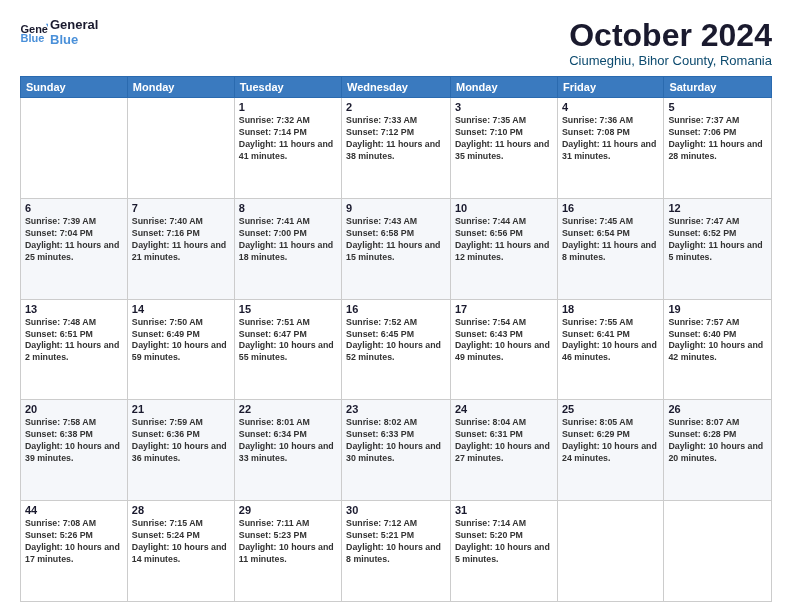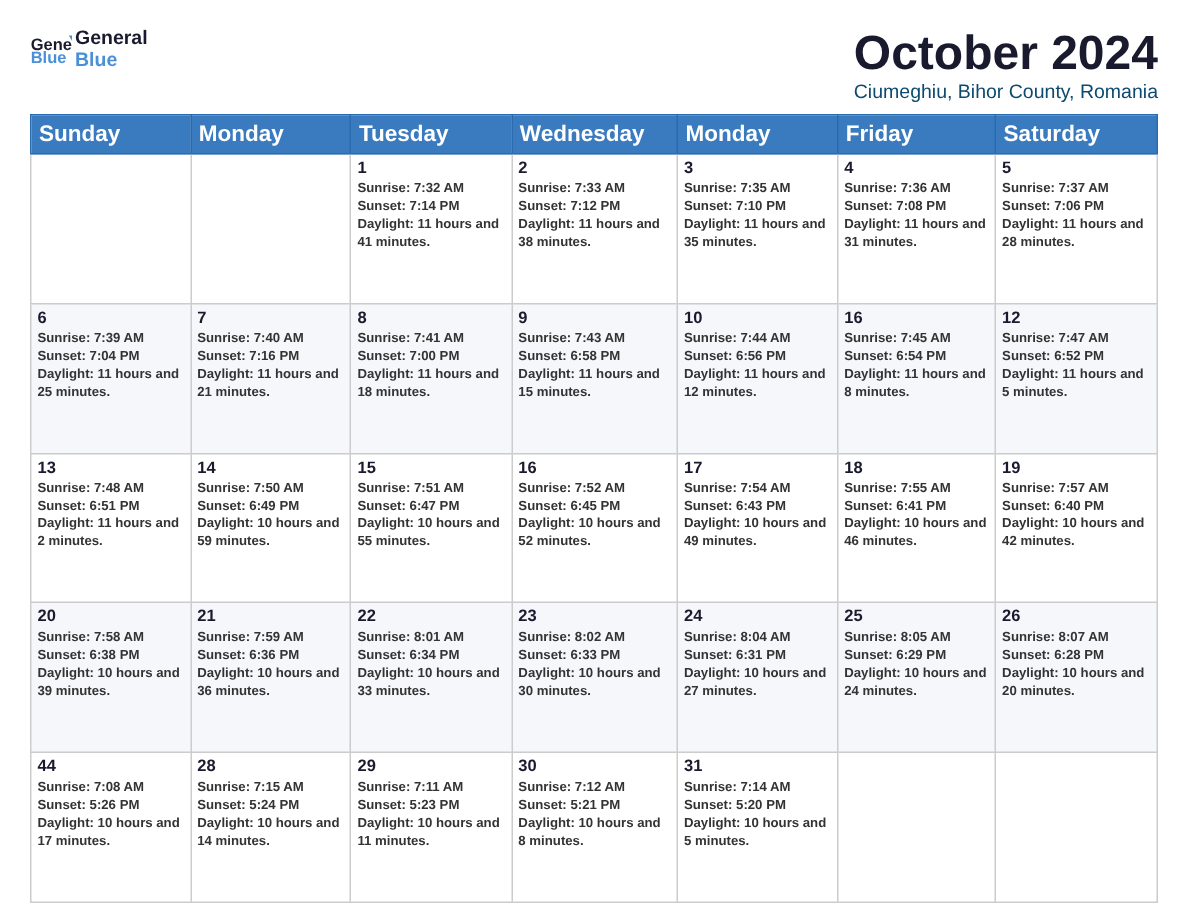--- a/index.html
+++ b/index.html
@@ -26,21 +26,21 @@
     .logo {
       display: flex;
       align-items: center;
       gap: 2px;
     }
     .logo-icon {
       width: 28px;
       height: 22px;
     }
     .title-block {
-      text-align: center;
+      text-align: left;
     }
     .month-title {
       font-size: 32px;
       font-weight: bold;
       color: #1a1a2e;
       line-height: 1.1;
     }
     .subtitle {
       font-size: 13px;
       color: #0c4a6e;
@@ -49,21 +49,21 @@
       width: 100%;
       border-collapse: collapse;
       flex: 1;
       font-size: 9.5px;
     }
     .calendar thead th {
       background: #3a7abf;
       color: #fff;
       padding: 4px 5px;
       text-align: left;
-      font-size: 15px;
+      font-size: 11px;
       font-weight: bold;
       border: 1px solid #2a6aaf;
     }
     .calendar tbody td {
       border: 1px solid #ccc;
       vertical-align: top;
       padding: 3px 4px;
       width: 113px;
       height: 80px;
       background: #fff;

